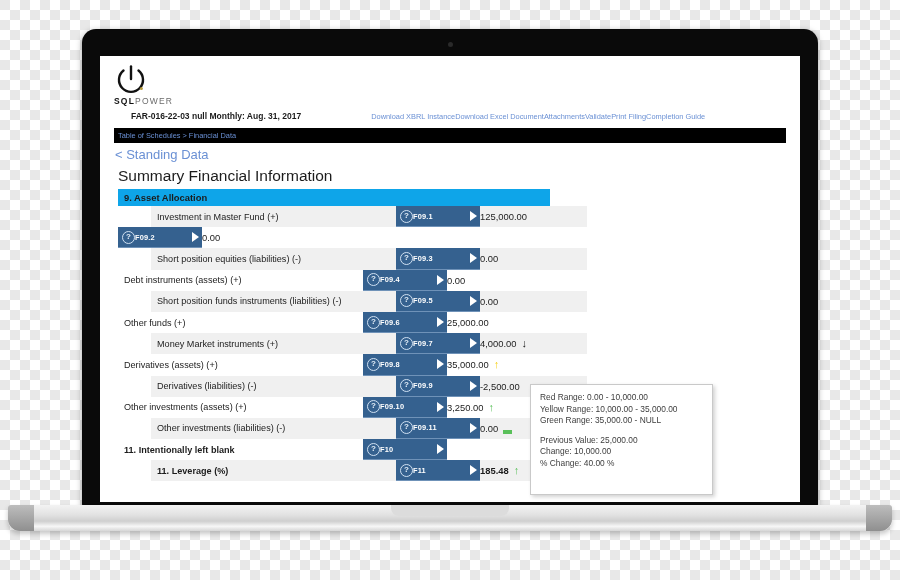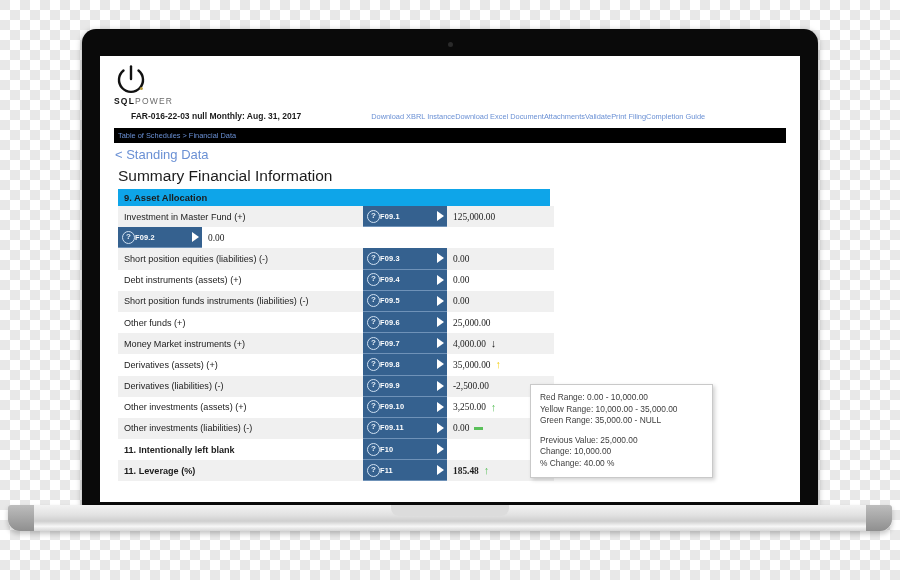--- a/index.html
+++ b/index.html
@@ -137,21 +137,21 @@
   }
 
   .row {
     position: relative;
     width: 436px;
     height: 21.2px;
     display: flex;
     align-items: center;
     box-sizing: border-box;
   }
-  .row.alt { background: #f0f0f0; }
+  .row.alt { background: #f0f0f0; margin-left: 33px; }
   .row.plain { background: #ffffff; }
 
   .row-label {
     width: 245px;
     padding-left: 6px;
     font-size: 9.1px;
     color: #1c1c1c;
     box-sizing: border-box;
     white-space: nowrap;
     overflow: hidden;
@@ -191,28 +191,26 @@
   .fid-arrow {
     width: 0; height: 0;
     flex: 0 0 auto;
     border-left: 7px solid #ffffff;
     border-top: 5px solid transparent;
     border-bottom: 5px solid transparent;
   }
 
   .value-cell {
     flex: 1;
-    padding-left: 6px;
     font-size: 9.4px;
     color: #1c1c1c;
     display: flex;
-    align-items: center;
+    align-items: flex-end;
     gap: 5px;
     white-space: nowrap;
-    font-family: Liberation Serif, serif;
   }
   .value-cell.bold { font-weight: 700; }
 
   .ind { font-size: 11px; line-height: 1; font-weight: 700; }
   .ind.up-green   { color: #5ac05a; }
   .ind.up-yellow  { color: #f5d014; }
   .ind.down-black { color: #161616; }
   .ind.flat-green {
     display: inline-block;
     width: 9px; height: 3.5px;
@@ -220,21 +218,21 @@
   }
 
   
   .tooltip {
     position: absolute;
     left: 430px; top: 328px;
     width: 183px;
     background: #ffffff;
     border: 1px solid #c9c9c9;
     box-shadow: 2px 2px 4px rgba(0,0,0,.18);
-    padding: 7px 9px 7px 9px;
+    padding: 7px 9px 24px 9px;
     box-sizing: border-box;
     z-index: 10;
   }
   .tooltip div {
     font-size: 8.4px;
     color: #3d3d3d;
     line-height: 11.6px;
     white-space: nowrap;
   }
   .tooltip .gap { height: 8px; }

